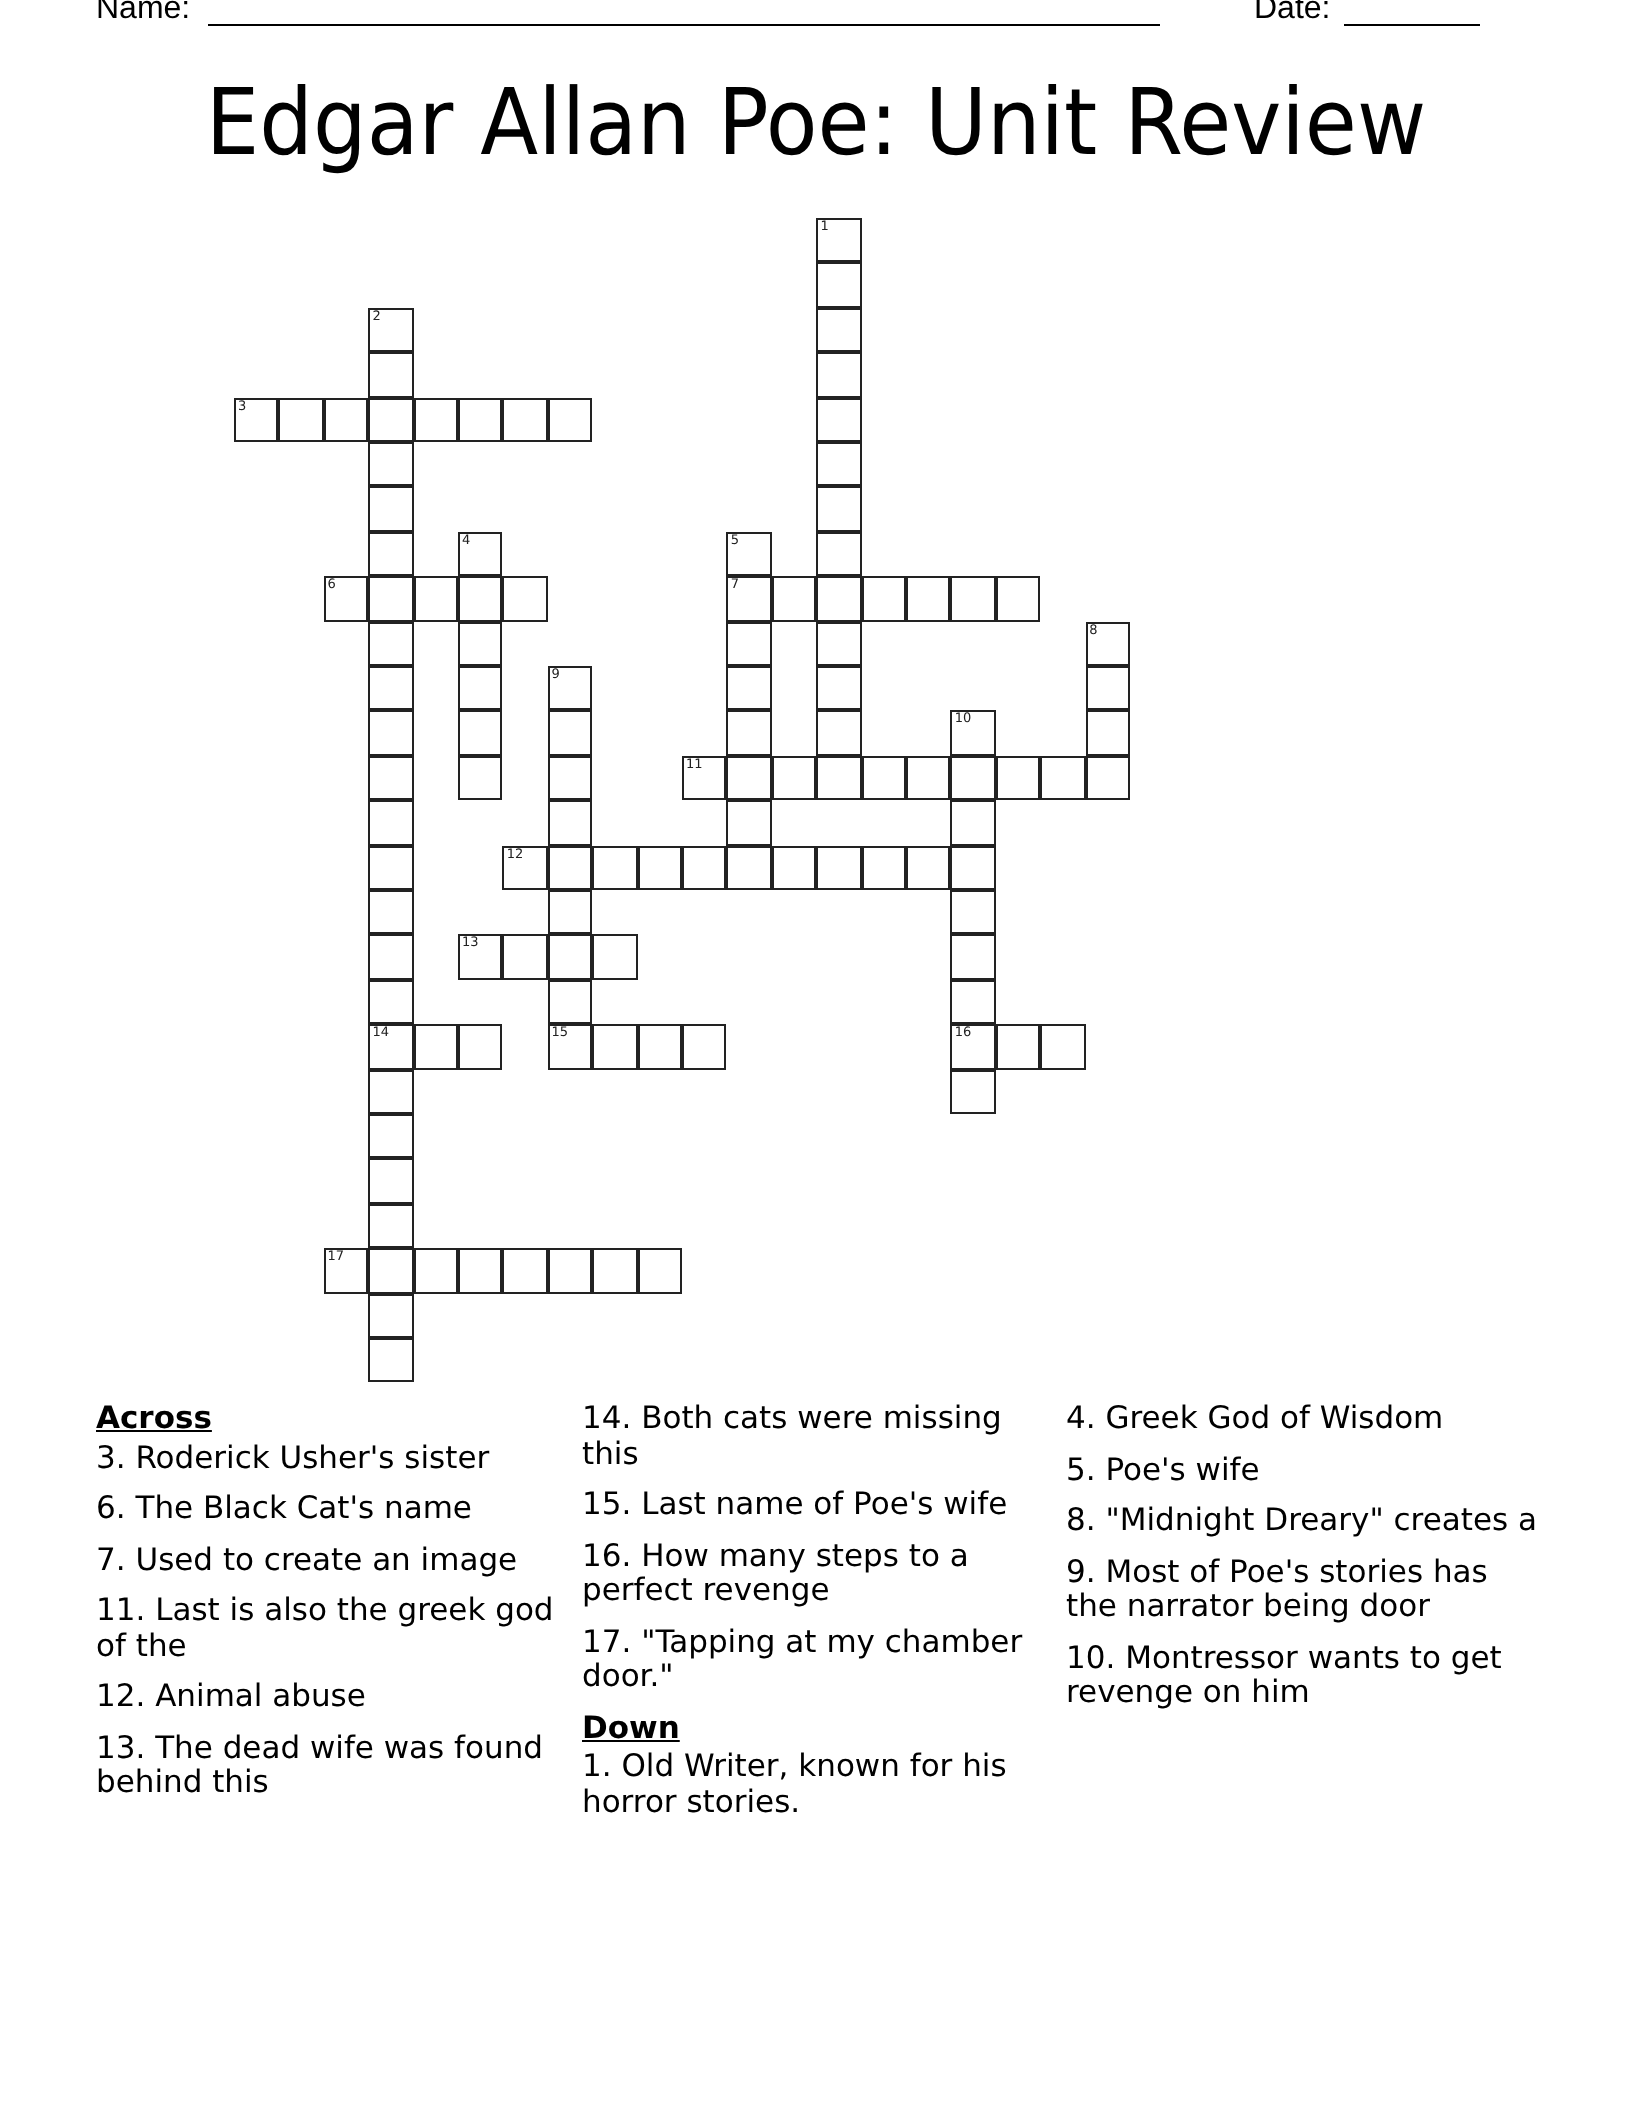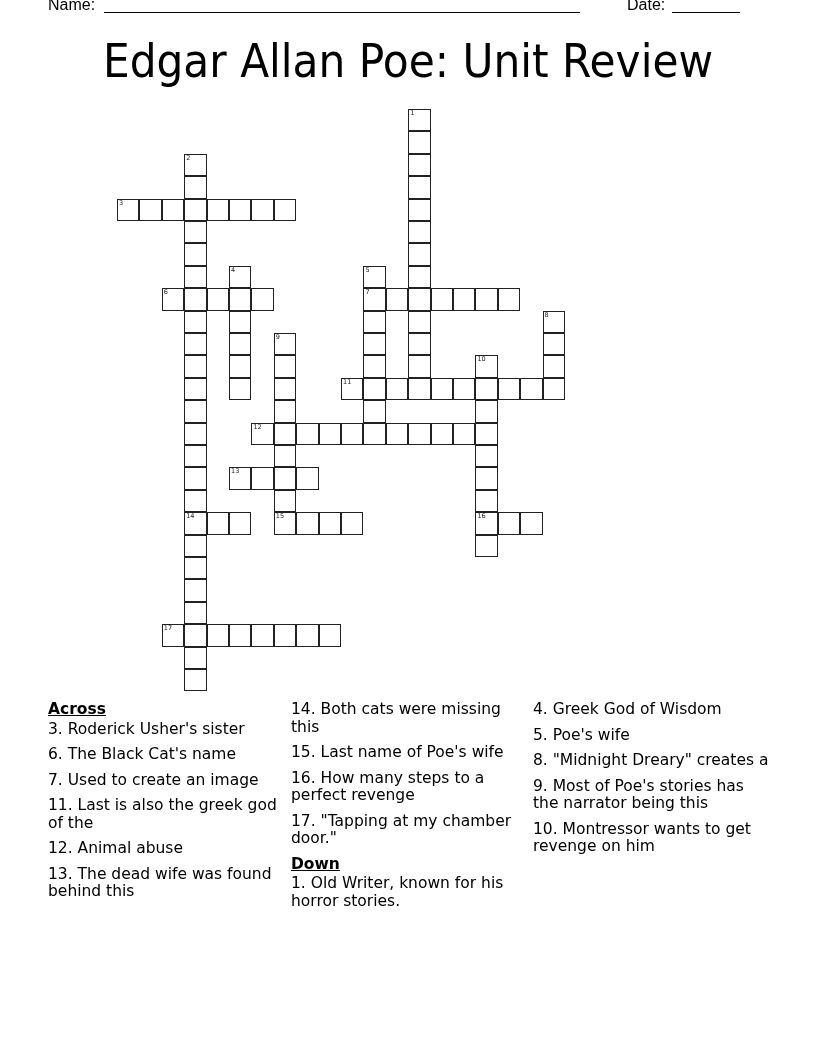--- a/index.html
+++ b/index.html
@@ -205,15 +205,15 @@
   <div class="clue"><span class="clue-num">16.</span><span> How many steps to a perfect revenge</span></div>
   <div class="clue"><span class="clue-num">17.</span><span> "Tapping at my chamber door."</span></div>
   <div class="clue-heading">Down</div>
   <div class="clue"><span class="clue-num">1.</span><span> Old Writer, known for his horror stories.</span></div>
 </div>
 
 <div class="clues col3">
   <div class="clue"><span class="clue-num">4.</span><span> Greek God of Wisdom</span></div>
   <div class="clue"><span class="clue-num">5.</span><span> Poe's wife</span></div>
   <div class="clue"><span class="clue-num">8.</span><span> "Midnight Dreary" creates a</span></div>
-  <div class="clue"><span class="clue-num">9.</span><span> Most of Poe's stories has the narrator being this</span></div>
+  <div class="clue"><span class="clue-num">9.</span><span> Most of Poe's stories has the narrator being door</span></div>
   <div class="clue"><span class="clue-num">10.</span><span> Montressor wants to get revenge on him</span></div>
 </div>
 
 </body></html>

